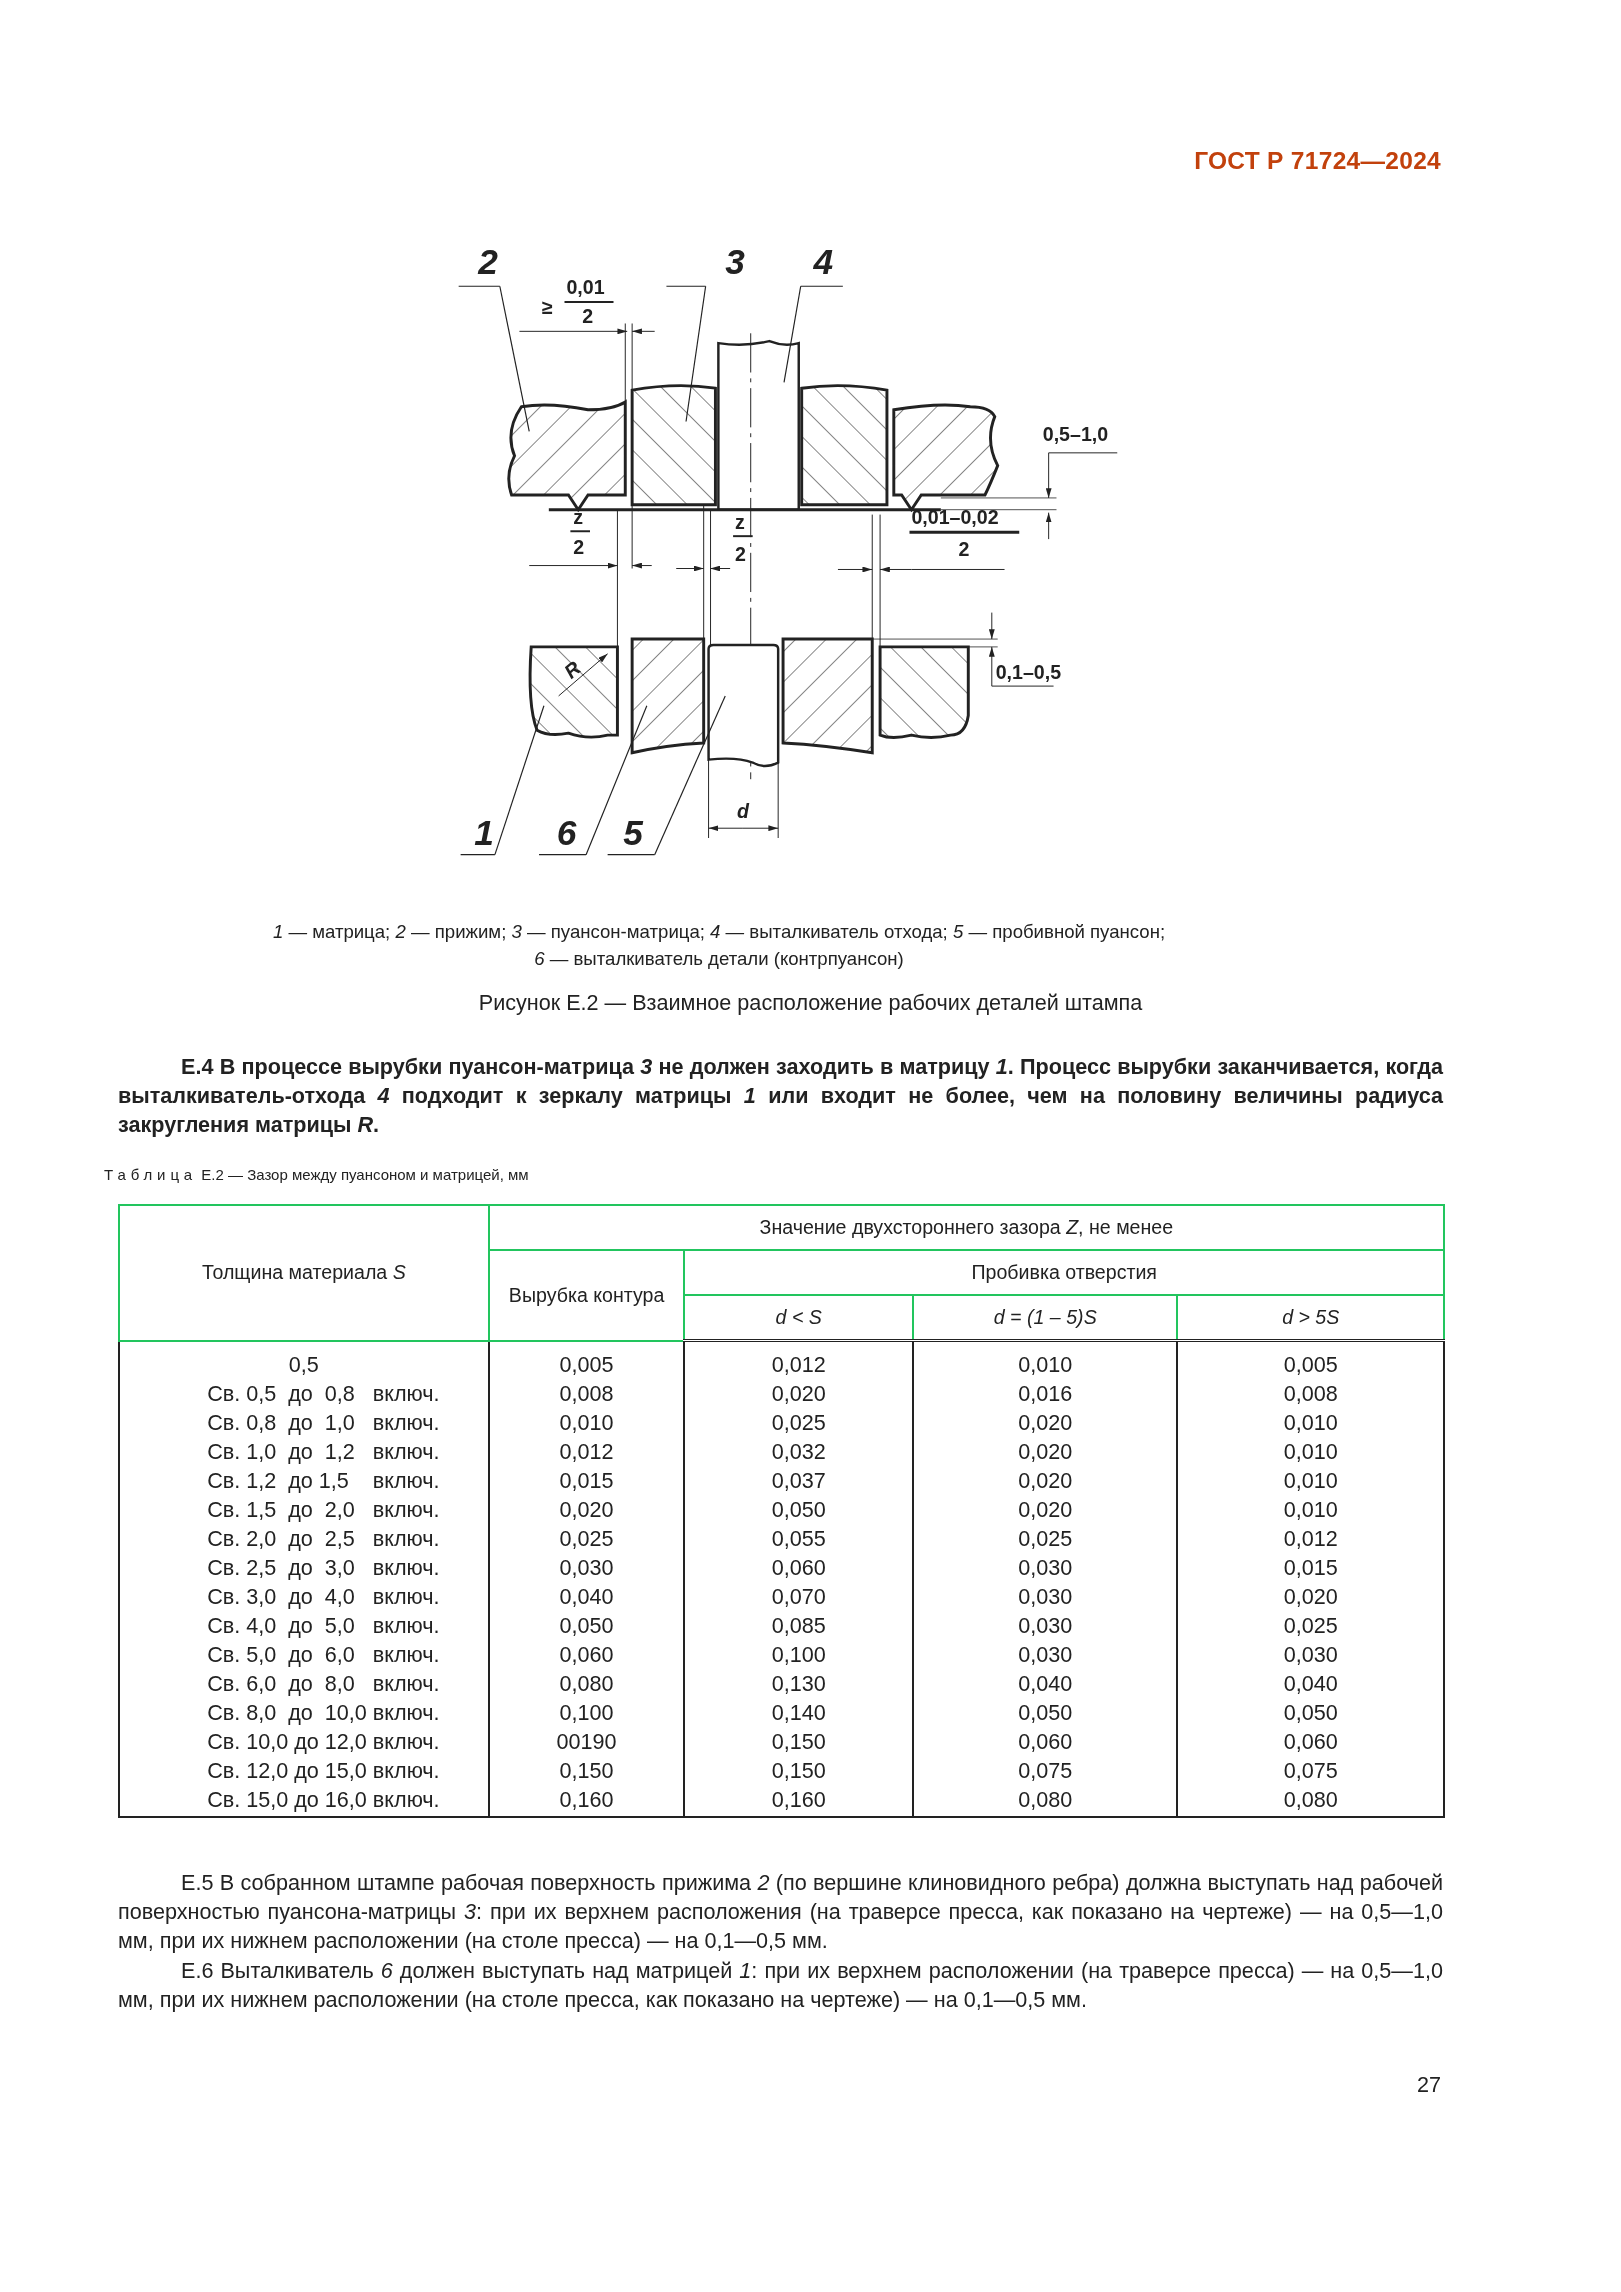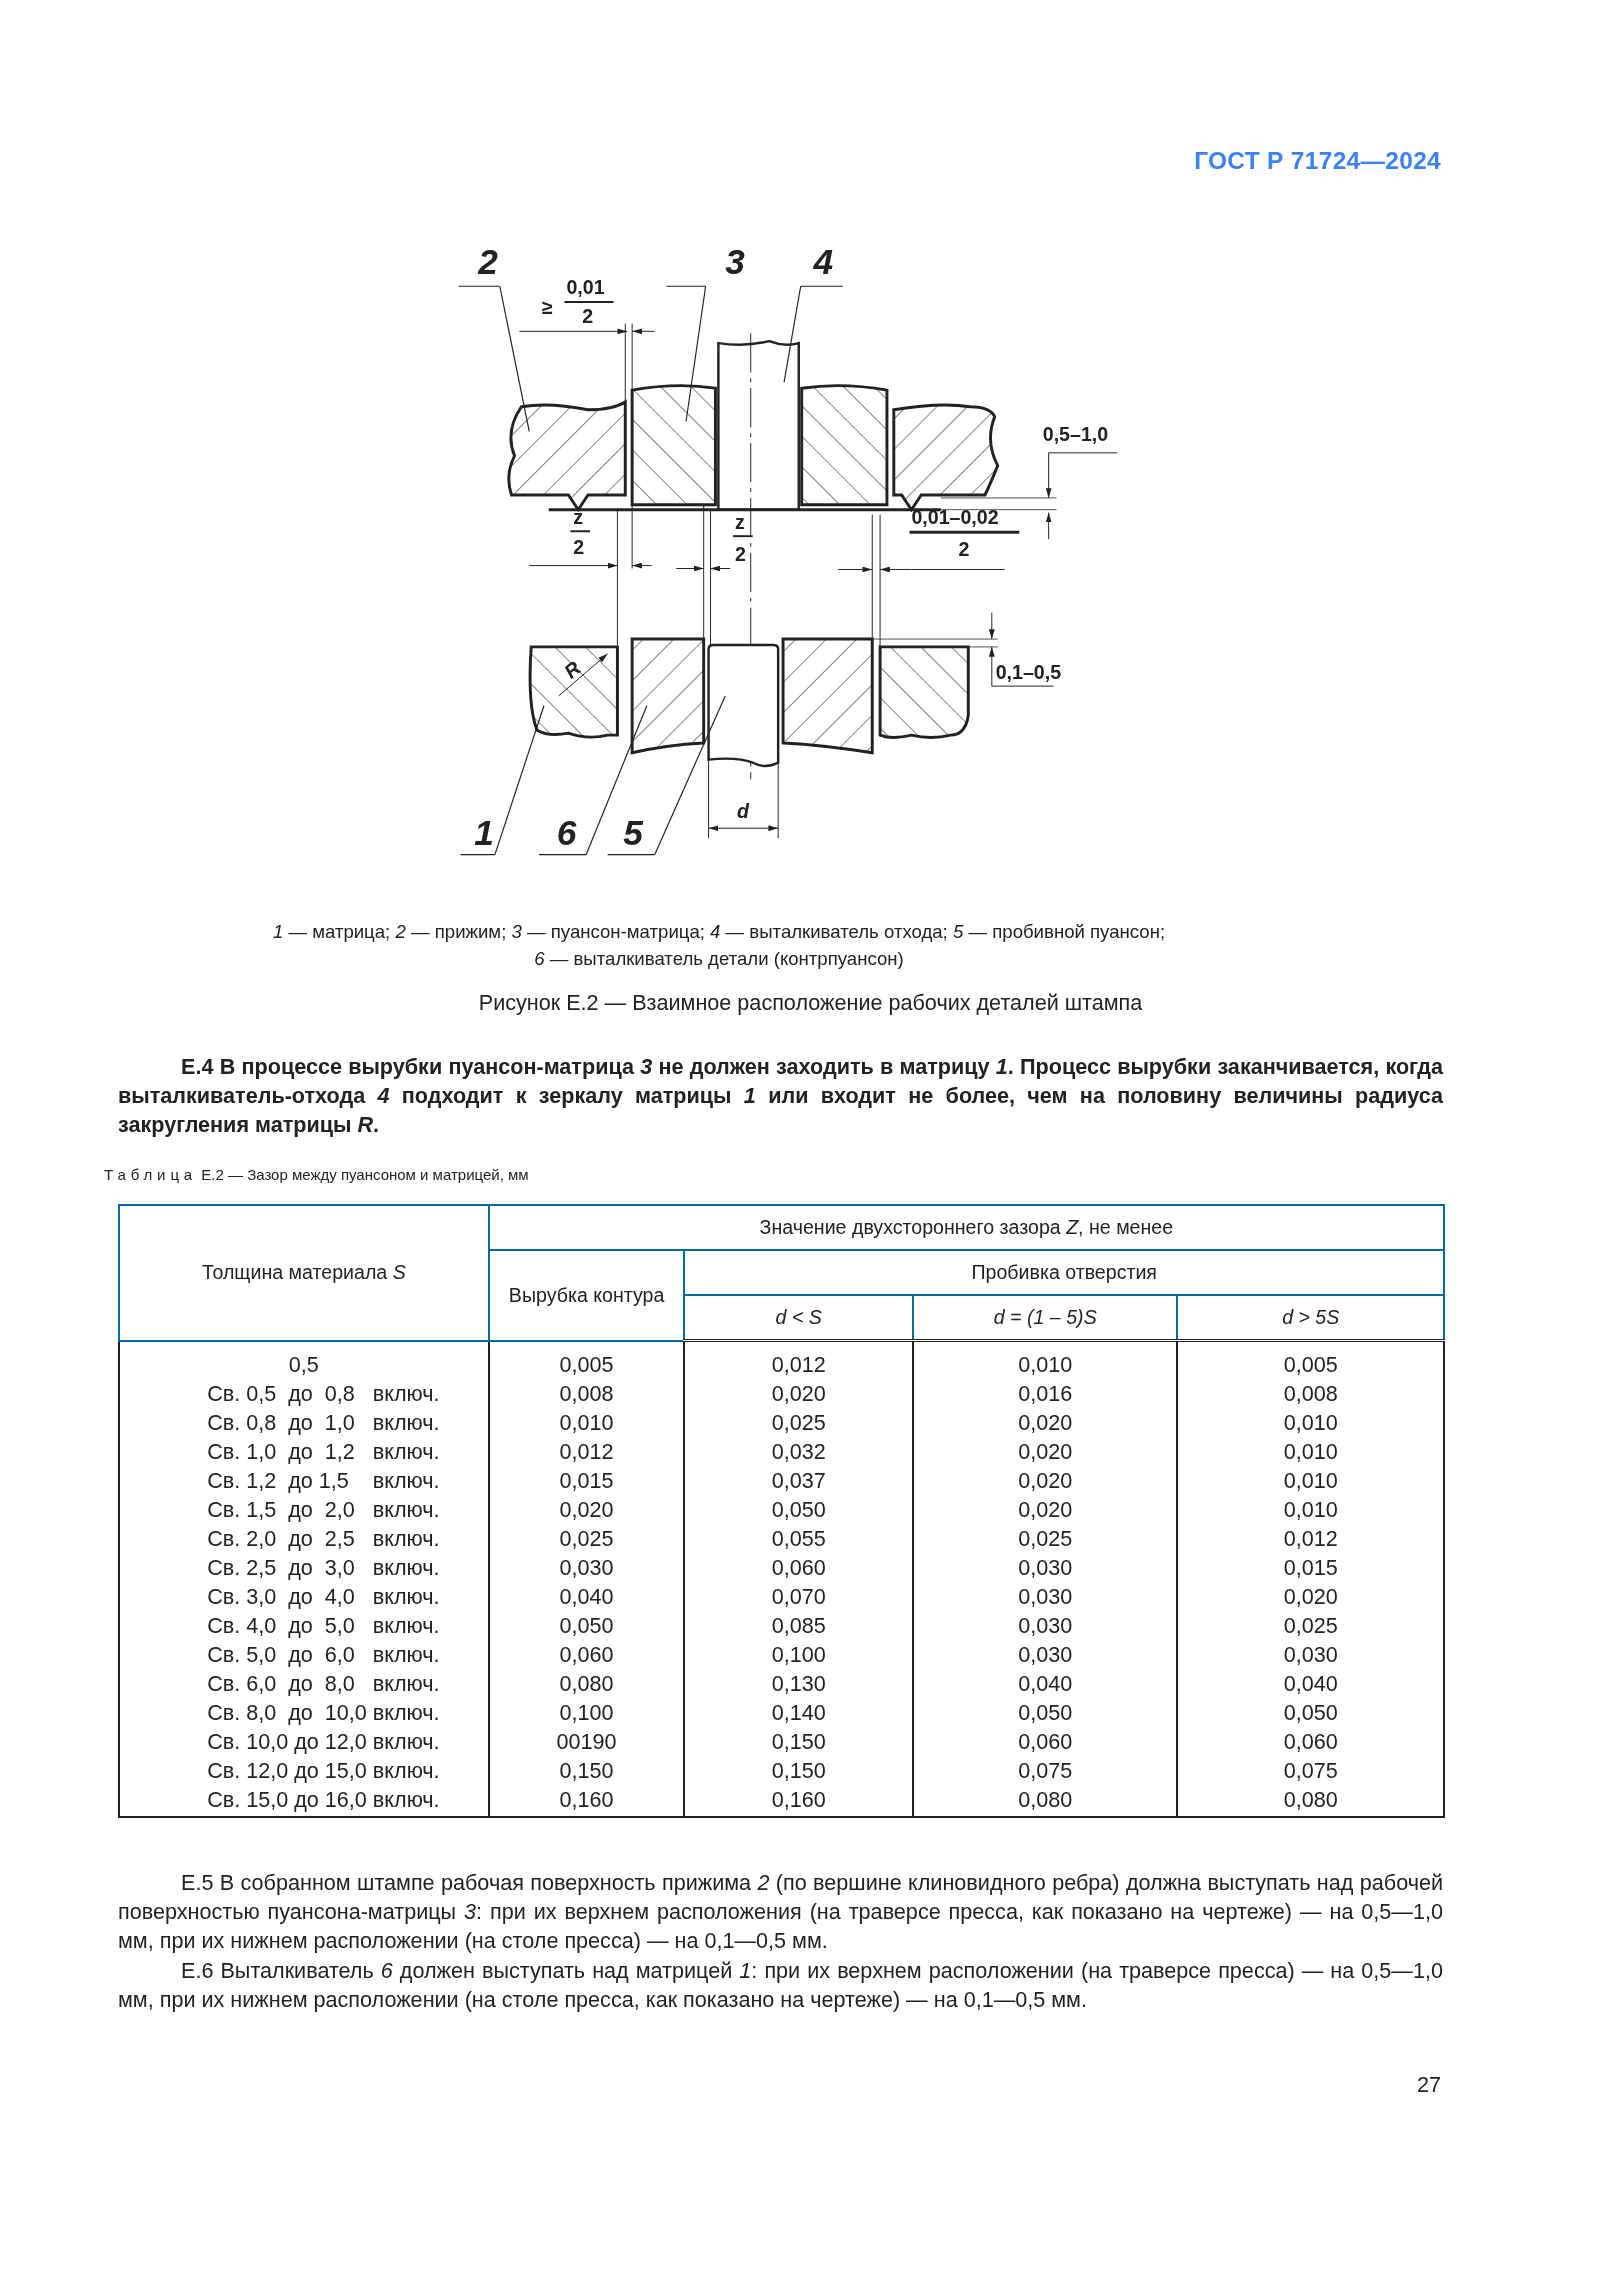--- a/index.html
+++ b/index.html
@@ -1,28 +1,28 @@
 <!DOCTYPE html>
 <html><head>
 <meta charset="utf-8">
 <style>
   html, body { margin: 0; padding: 0; background: #ffffff; }
   body { width: 1621px; height: 2293px; position: relative; overflow: hidden;
          font-family: "Liberation Sans", sans-serif; color: #222; }
   .abs { position: absolute; }
-  .header { top: 147px; right: 180px; font-weight: bold; font-size: 24.5px; color: #3b82f6; letter-spacing: 0.3px; }
+  .header { top: 147px; right: 180px; font-weight: bold; font-size: 24.5px; color: #c2410c; letter-spacing: 0.3px; }
   .figure { left: 0; top: 245px; width: 1621px; height: 647px; }
   .legend { top: 919px; left: 0; width: 1438px; text-align: center; font-size: 18.6px; line-height: 26.5px; }
   .caption { top: 990px; left: 0; width: 1621px; text-align: center; font-size: 21.6px; }
   .para { left: 118px; width: 1325px; font-size: 21.6px; line-height: 29px; text-align: justify; text-indent: 63px; }
   .tcap { top: 1166px; left: 104px; font-size: 15px; }
   .tcap .sp { letter-spacing: 4.9px; }
   table.main { position: absolute; top: 1204px; left: 118px; width: 1327px; border-collapse: collapse;
                font-size: 21.6px; border: 2.9px solid #222; }
-  table.main th { font-weight: normal; border: 2px solid #0369a1; padding: 0; height: 43px; font-size: 19.6px; }
+  table.main th { font-weight: normal; border: 2px solid #22c55e; padding: 0; height: 43px; font-size: 19.6px; }
   table.main thead tr:last-child th { border-bottom: 3.9px double #222; }
   table.main td { border-left: 2px solid #222; border-right: 2px solid #222; padding: 0; height: 29px; line-height: 29px; text-align: center; }
   table.main tbody tr:first-child td { padding-top: 8px; }
   table.main tbody tr:last-child td { padding-bottom: 2px; }
   td.thick { text-align: right; padding-left: 39px !important; white-space: pre; }
   td.thick0 { text-align: center !important; }
   .pagenum { top: 2072px; right: 180px; font-size: 21.6px; }
   i { font-style: italic; }
   .fig-label { font-family: "Liberation Sans", sans-serif; font-style: italic; font-weight: bold; font-size: 36px; fill: #222; }
   .dim { font-family: "Liberation Sans", sans-serif; font-weight: bold; font-size: 20px; fill: #222; }

